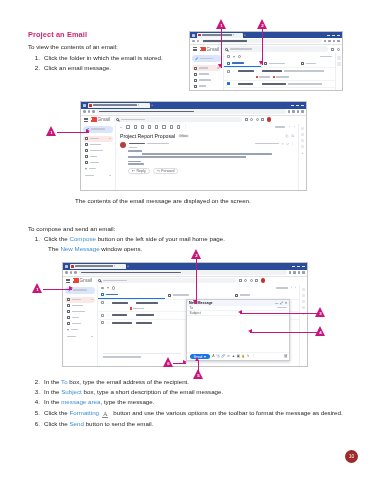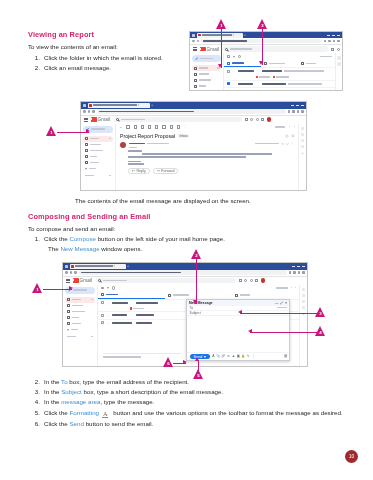--- a/index.html
+++ b/index.html
@@ -277,21 +277,21 @@
     background: #9e2a2b; color: #ffffff;
     font-size: 5px; text-align: center; line-height: 13px;
     z-index: 45;
   }
 </style>
 </head>
 <body>
 
 <div class="page">
 
-  <div class="h2" style="left:28px; top:30px;">Viewing an Report</div>
+  <div class="h2" style="left:28px; top:30px;">Project an Email</div>
 
   <div class="body-txt" style="left:28px; top:42px;">To view the contents of an email:</div>
 
   <div class="ol" style="left:34px; top:53px; width:155px;">
     <div class="li">
       <span class="num">1.</span>
       <span class="txt">Click the folder in which the email is stored.</span>
     </div>
     <div class="li">
       <span class="num">2.</span>
@@ -634,21 +634,20 @@
   </div>
 
   <div class="lead h" style="left:57px; top:132px; width:32px;"></div>
   <div class="arrowhead ah-right" style="left:86px; top:129.4px;"></div>
   <div class="callout" style="left:46px; top:126px;">
     <span>1</span>
   </div>
 
   <div class="indent-note" style="left:75px; top:197px;">The contents of the email message are displayed on the screen.</div>
 
-  <div class="h2" style="left:28px; top:212px;">Composing and Sending an Email</div>
 
   <div class="body-txt" style="left:28px; top:224px;">To compose and send an email:</div>
 
   <div class="ol" style="left:34px; top:234px; width:310px;">
     <div class="li">
       <span class="num">1.</span>
       <span class="txt"><span>Click the </span><span class="blue">Compose</span><span> button on the left side of your mail home page.</span></span>
     </div>
     <div class="sub"><span>The </span><span class="blue">New Message</span><span> window opens.</span></div>
   </div>

